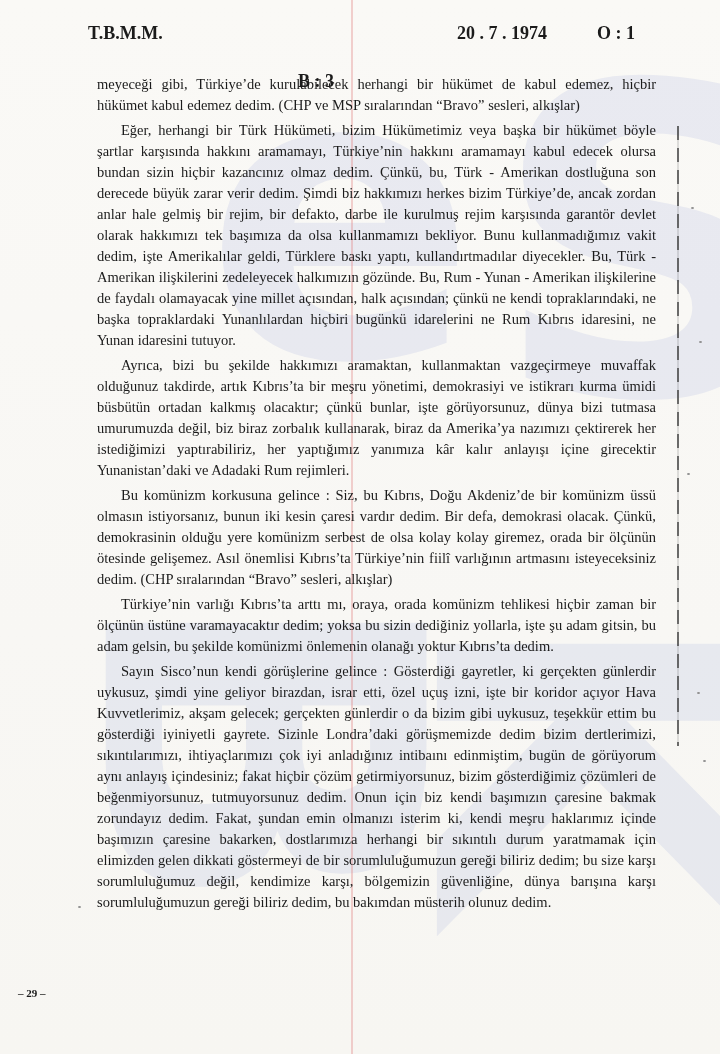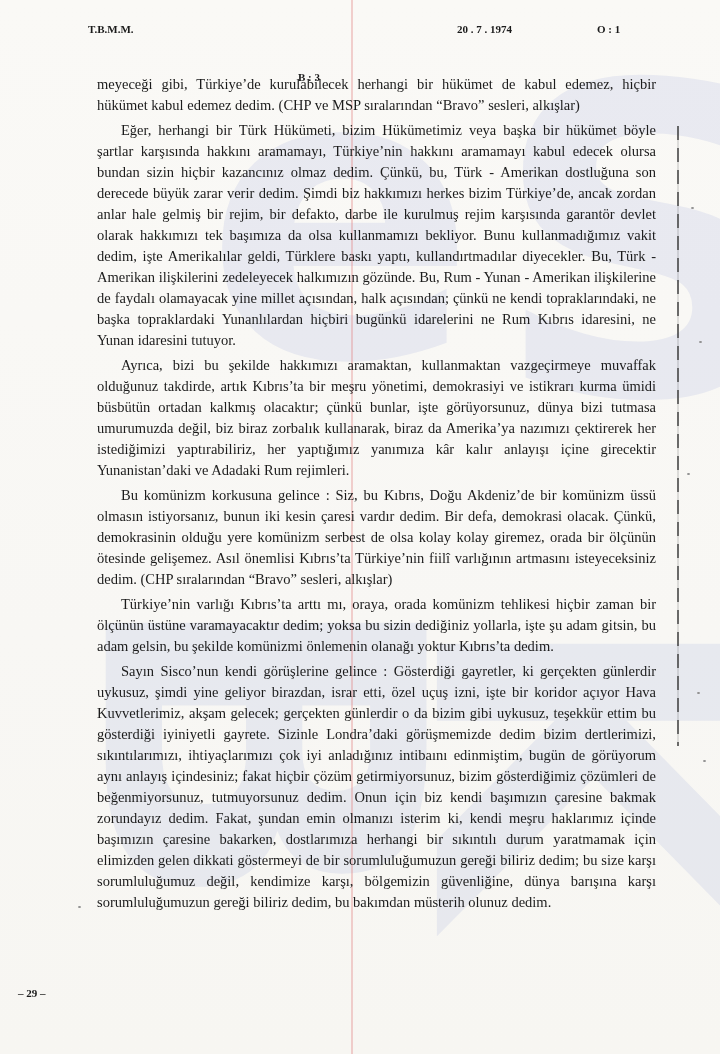--- a/index.html
+++ b/index.html
@@ -33,21 +33,21 @@
   .edge-line{
     position:absolute;top:126px;right:41px;width:2px;height:620px;z-index:0;
     background:repeating-linear-gradient(180deg,
       rgba(58,58,58,0.75) 0 14px, rgba(58,58,58,0.15) 14px 22px);
   }
   .speck{position:absolute;background:#8e8e8e;border-radius:50%;width:3px;height:2px;z-index:0;}
   .sp1{top:207px;right:26px;} .sp2{top:341px;right:18px;} .sp3{top:473px;right:30px;}
   .sp4{top:906px;left:78px;} .sp5{top:692px;right:20px;} .sp6{top:760px;right:14px;}
   
   .header{position:absolute;top:23px;left:0;width:720px;height:22px;z-index:2;
-          font-weight:bold;font-size:11px;}
+          font-weight:bold;font-size:18px;}
   .header span{position:absolute;white-space:nowrap;}
   .h-inst{left:88px;}
   .h-b{left:298px;margin-top:48px;}
   .h-date{left:457px;}
   .h-o{left:597px;}
   .body-text{
     position:absolute;top:74px;left:85px;width:571px;z-index:2;
   }
   .body-text p{
     margin:0 0 4px 12px;

